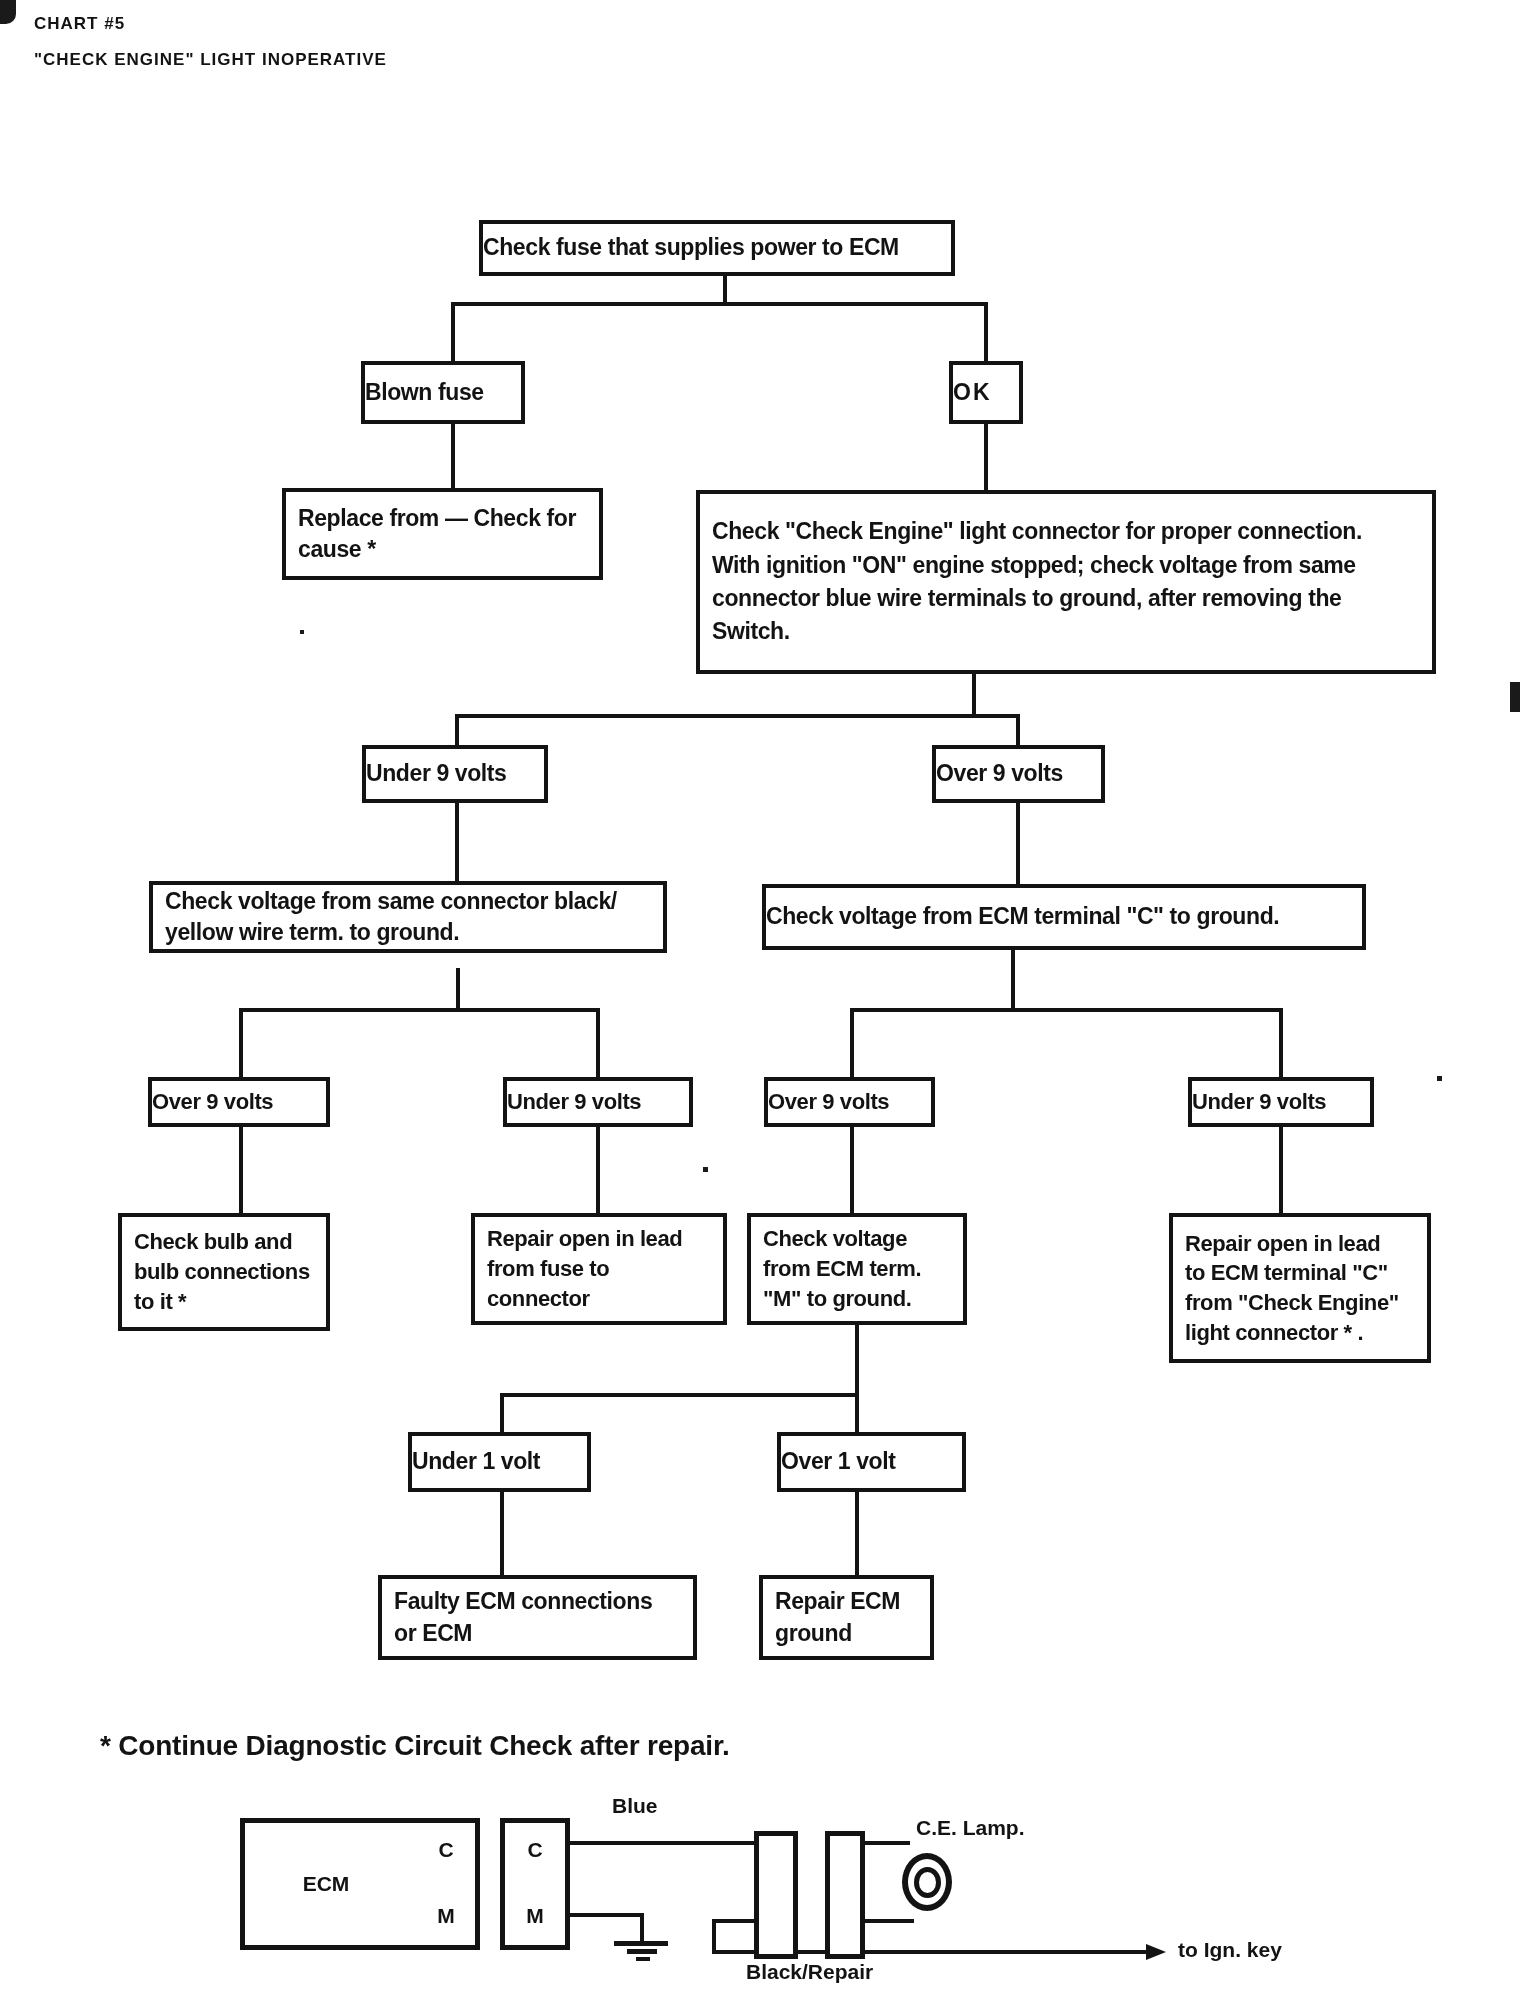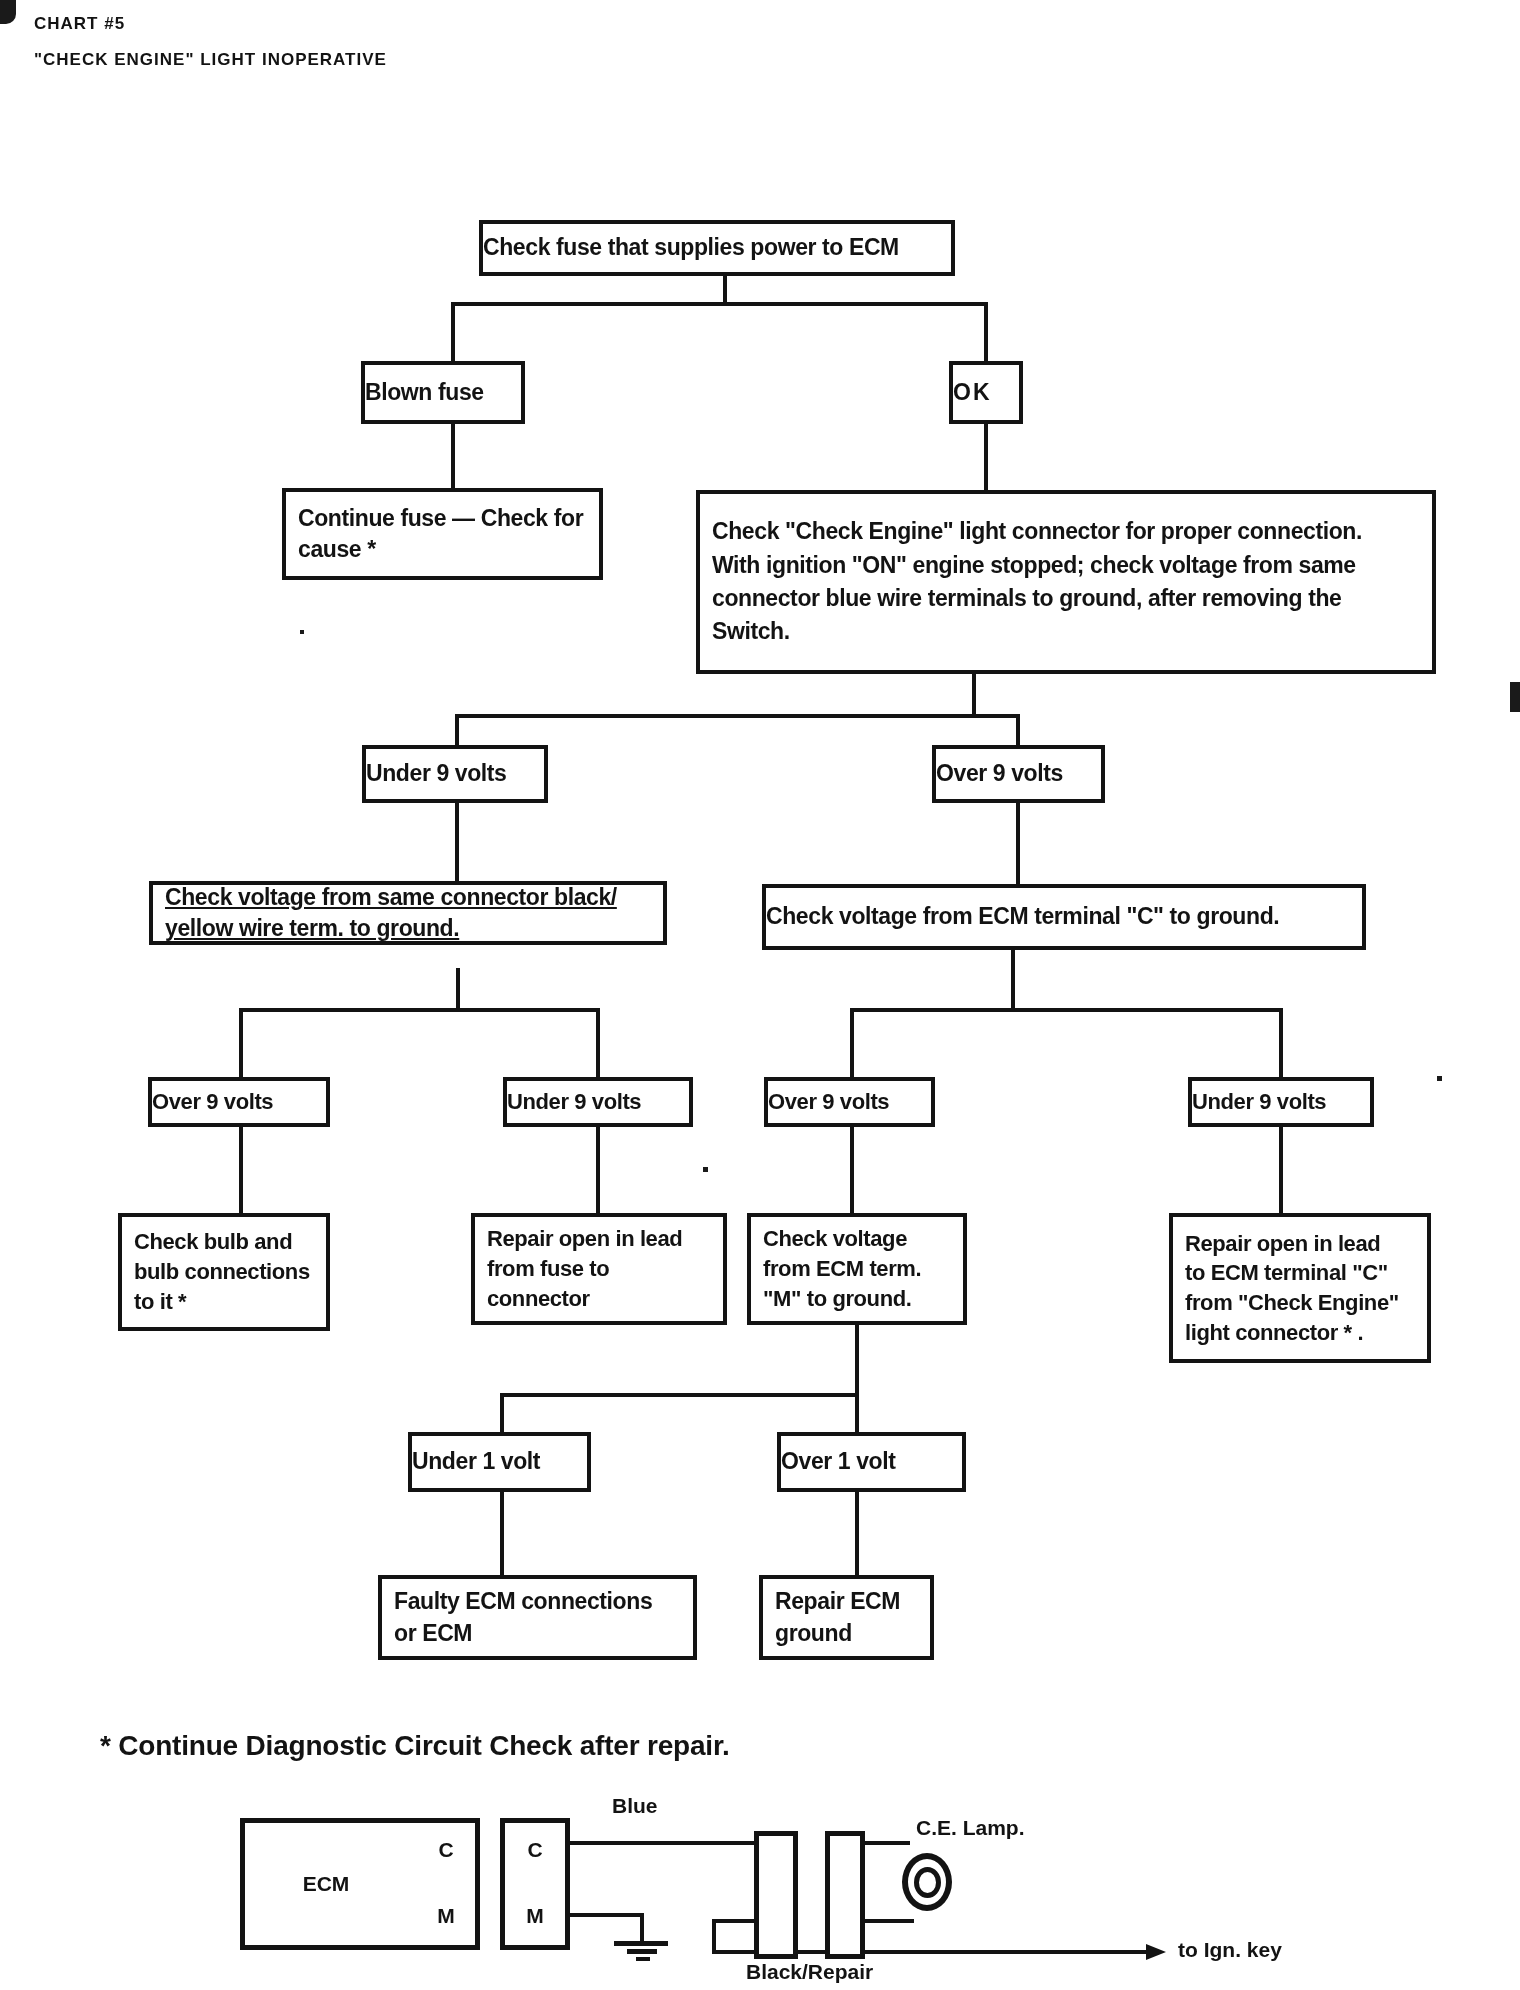--- a/index.html
+++ b/index.html
@@ -88,40 +88,40 @@
 
   <div class="box center" style="left:361px;top:361px;width:164px;height:63px;">
     <div>Blown fuse</div>
   </div>
 
   <div class="box center" style="left:949px;top:361px;width:74px;height:63px;letter-spacing:2px;">
     <div>OK</div>
   </div>
 
   <div class="box leftpad" style="left:282px;top:488px;width:321px;height:92px;">
-    <div>Continue fuse — Check for</div>
+    <div>Replace from — Check for</div>
     <div>cause *</div>
   </div>
 
   <div class="box leftpad big" style="left:696px;top:490px;width:740px;height:184px;">
     <div>Check "Check Engine" light connector for proper connection.</div>
     <div>With ignition "ON" engine stopped; check voltage from same</div>
     <div>connector blue wire terminals to ground, after removing the</div>
     <div>Switch.</div>
   </div>
 
   <div class="box center" style="left:362px;top:745px;width:186px;height:58px;">
     <div>Under 9 volts</div>
   </div>
 
   <div class="box center" style="left:932px;top:745px;width:173px;height:58px;">
     <div>Over 9 volts</div>
   </div>
 
-  <div class="box leftpad" style="left:149px;top:881px;width:518px;height:64px;text-decoration:underline;">
+  <div class="box leftpad" style="left:149px;top:881px;width:518px;height:72px;">
     <div>Check voltage from same connector black/</div>
     <div>yellow wire term. to ground.</div>
   </div>
 
   <div class="box center" style="left:762px;top:884px;width:604px;height:66px;">
     <div>Check voltage from ECM terminal "C" to ground.</div>
   </div>
 
   <div class="box center small" style="left:148px;top:1077px;width:182px;height:50px;">
     <div>Over 9 volts</div>

